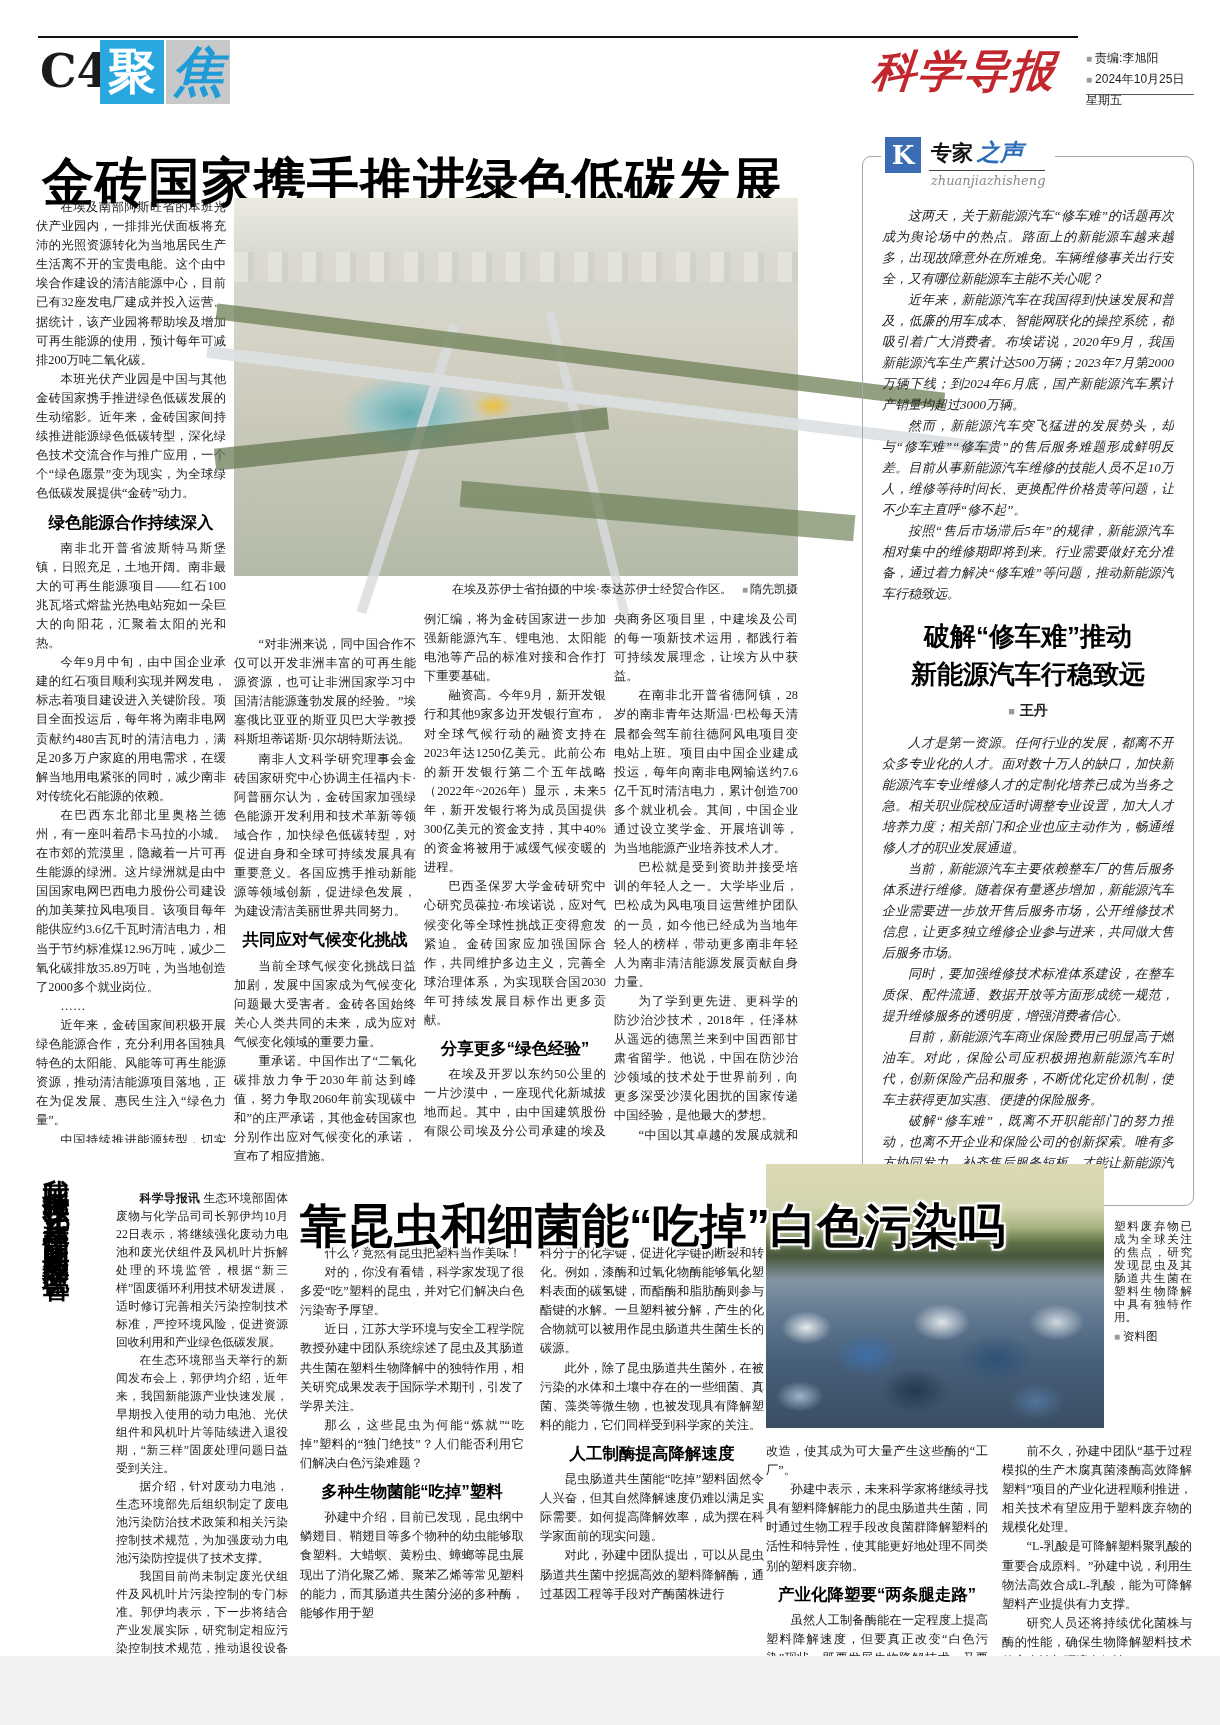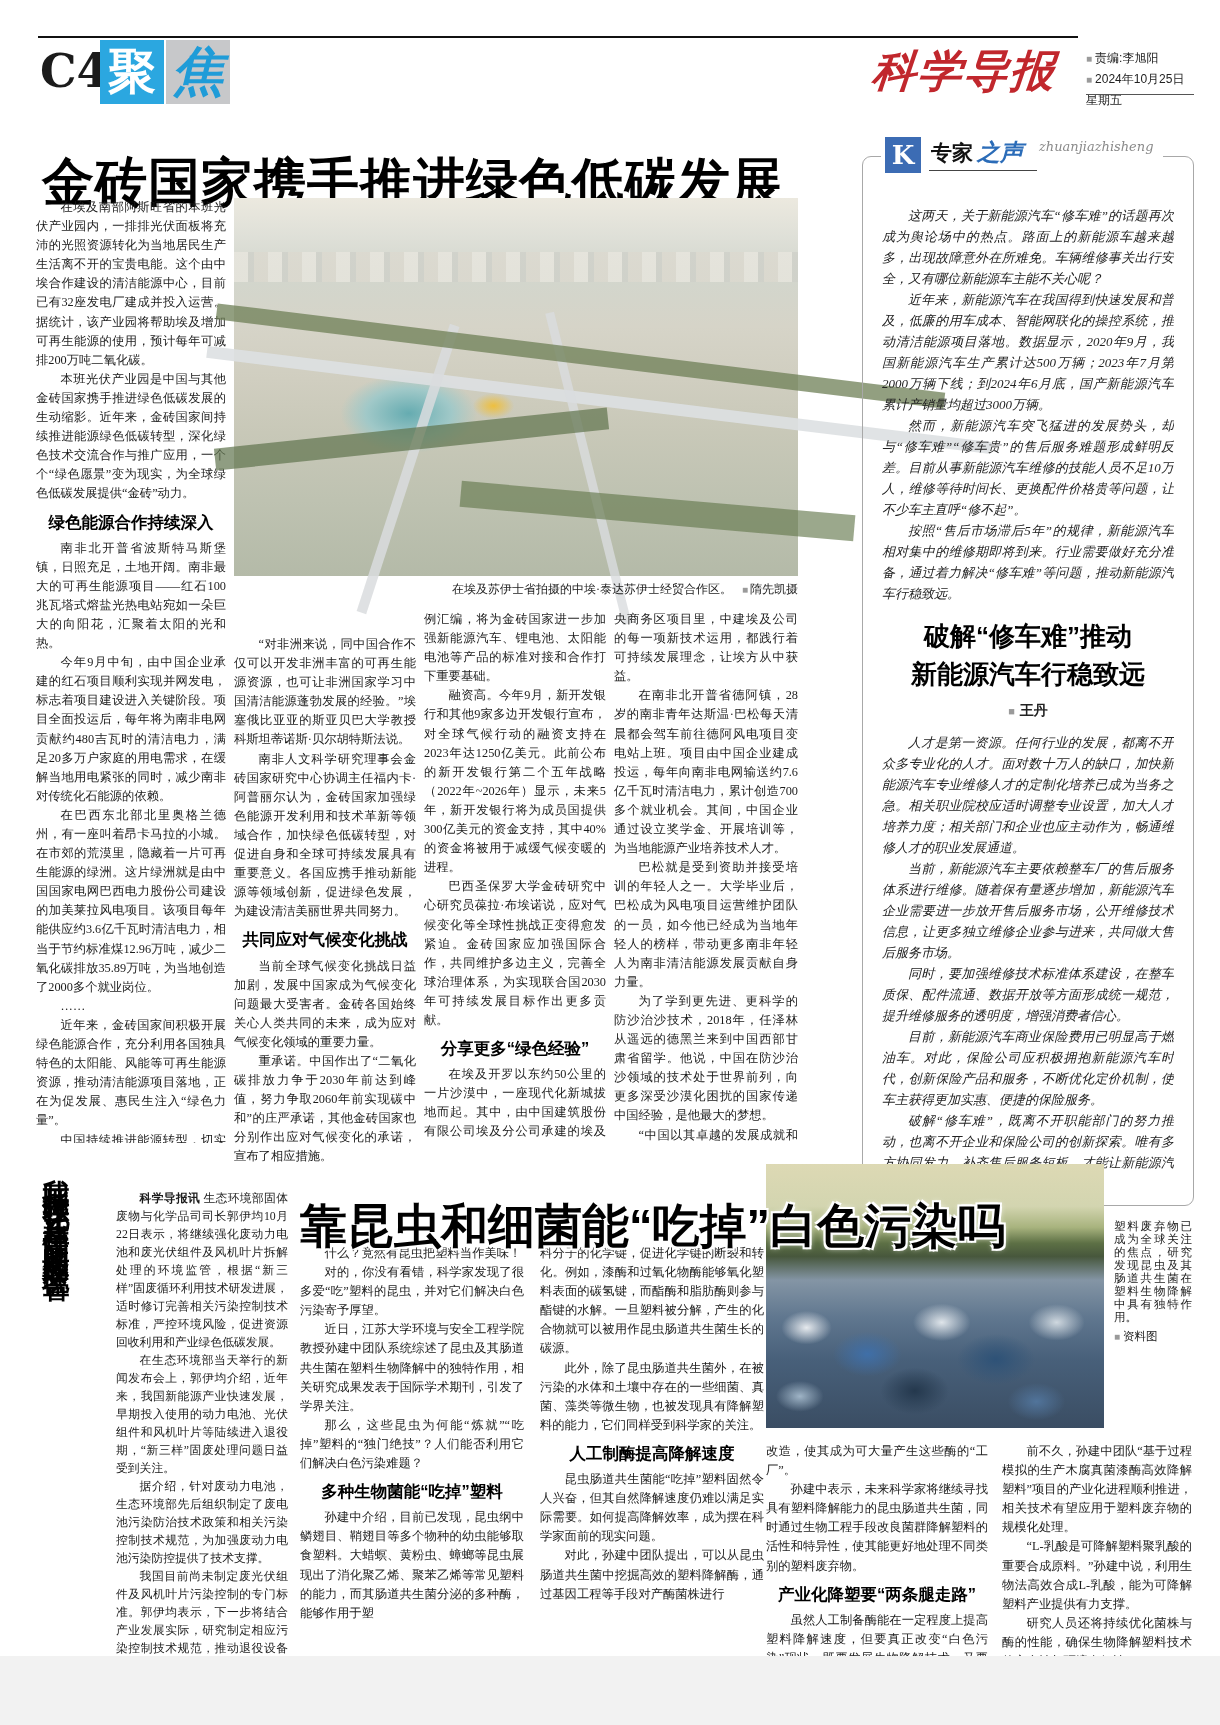--- a/index.html
+++ b/index.html
@@ -47,21 +47,21 @@
   .photo1 .road2{position:absolute;left:30%;top:120px;width:10px;height:80%;background:#d9dcde;opacity:.85;transform:rotate(18deg);}
   .photo1 .road3{position:absolute;left:62%;top:110px;width:9px;height:85%;background:#d9dcde;opacity:.8;transform:rotate(-14deg);}
   .caprow{position:absolute;left:234px;top:581px;width:564px;font-size:12px;text-align:right;color:#222;}
   .caprow .sq{color:#9a9a9a;font-size:10px;margin:0 2px 0 10px;}
 
   
   .expert{position:absolute;left:862px;top:156px;width:330px;height:1048px;border:1px solid #a8a8a8;border-radius:9px;}
   .experthead{position:absolute;left:18px;top:-20px;background:#fff;padding:0 10px 0 4px;display:flex;align-items:flex-start;}
   .kbox{width:36px;height:36px;background:#3c6cb4;color:#fff;display:flex;align-items:center;justify-content:center;
         font-size:26px;font-weight:bold;font-family:"DejaVu Serif",serif;margin-right:8px;}
-  .etitle{display:flex;flex-direction:row;text-align:center;}
+  .etitle{display:flex;flex-direction:column;}
   .etitlerow{border-bottom:1.5px solid #444;padding:0 14px 2px 2px;}
   .etitlerow .t1{font-size:21px;font-weight:900;color:#111;font-family:"Liberation Sans",sans-serif;}
   .etitlerow .t2{font-size:23px;font-weight:900;font-style:italic;color:#2b6cb8;font-family:"DejaVu Serif",serif;}
   .epinyin{font-size:13px;font-style:italic;color:#8a8a8a;padding:2px 0 0 2px;font-family:"DejaVu Serif",serif;}
   .ebody{position:absolute;left:19px;top:48px;width:292px;height:986px;overflow:hidden;
          font-size:13px;line-height:21px;text-align:justify;font-style:italic;color:#222;}
   .ebody .para{text-indent:2em;}
   .ehl{margin:14px 0 2px 0;text-align:center;font-style:normal;font-size:26px;line-height:36px;font-weight:900;
        color:#000;font-family:"Liberation Sans",sans-serif;}
   .eauthor{text-align:center;font-style:normal;font-size:14px;font-weight:bold;margin:8px 0 10px 0;}
@@ -172,21 +172,21 @@
         <div class="etitlerow">
           <span class="t1">专家</span>
           <span class="t2">之声</span>
         </div>
         <div class="epinyin">zhuanjiazhisheng</div>
       </div>
     </div>
     <div class="ebody">
       <div>
           <p class="para">这两天，关于新能源汽车“修车难”的话题再次成为舆论场中的热点。路面上的新能源车越来越多，出现故障意外在所难免。车辆维修事关出行安全，又有哪位新能源车主能不关心呢？</p>
-          <p class="para">近年来，新能源汽车在我国得到快速发展和普及，低廉的用车成本、智能网联化的操控系统，推动清洁能源项目落地。数据显示，2020年9月，我国新能源汽车生产累计达500万辆；2023年7月第2000万辆下线；到2024年6月底，国产新能源汽车累计产销量均超过3000万辆。</p>
+          <p class="para">近年来，新能源汽车在我国得到快速发展和普及，低廉的用车成本、智能网联化的操控系统，都吸引着广大消费者。布埃诺说，2020年9月，我国新能源汽车生产累计达500万辆；2023年7月第2000万辆下线；到2024年6月底，国产新能源汽车累计产销量均超过3000万辆。</p>
           <p class="para">然而，新能源汽车突飞猛进的发展势头，却与“修车难”“修车贵”的售后服务难题形成鲜明反差。目前从事新能源汽车维修的技能人员不足10万人，维修等待时间长、更换配件价格贵等问题，让不少车主直呼“修不起”。</p>
           <p class="para">按照“售后市场滞后5年”的规律，新能源汽车相对集中的维修期即将到来。行业需要做好充分准备，通过着力解决“修车难”等问题，推动新能源汽车行稳致远。</p>
         </div>
       <div class="ehl">破解“修车难”推动</div>
       <div class="ehl" style="margin-top:0;">新能源汽车行稳致远</div>
       <div class="eauthor"><span class="sq">■</span><span>王丹</span></div>
       <div>
           <p class="para">人才是第一资源。任何行业的发展，都离不开众多专业化的人才。面对数十万人的缺口，加快新能源汽车专业维修人才的定制化培养已成为当务之急。相关职业院校应适时调整专业设置，加大人才培养力度；相关部门和企业也应主动作为，畅通维修人才的职业发展通道。</p>
           <p class="para">当前，新能源汽车主要依赖整车厂的售后服务体系进行维修。随着保有量逐步增加，新能源汽车企业需要进一步放开售后服务市场，公开维修技术信息，让更多独立维修企业参与进来，共同做大售后服务市场。</p>
           <p class="para">同时，要加强维修技术标准体系建设，在整车质保、配件流通、数据开放等方面形成统一规范，提升维修服务的透明度，增强消费者信心。</p>

